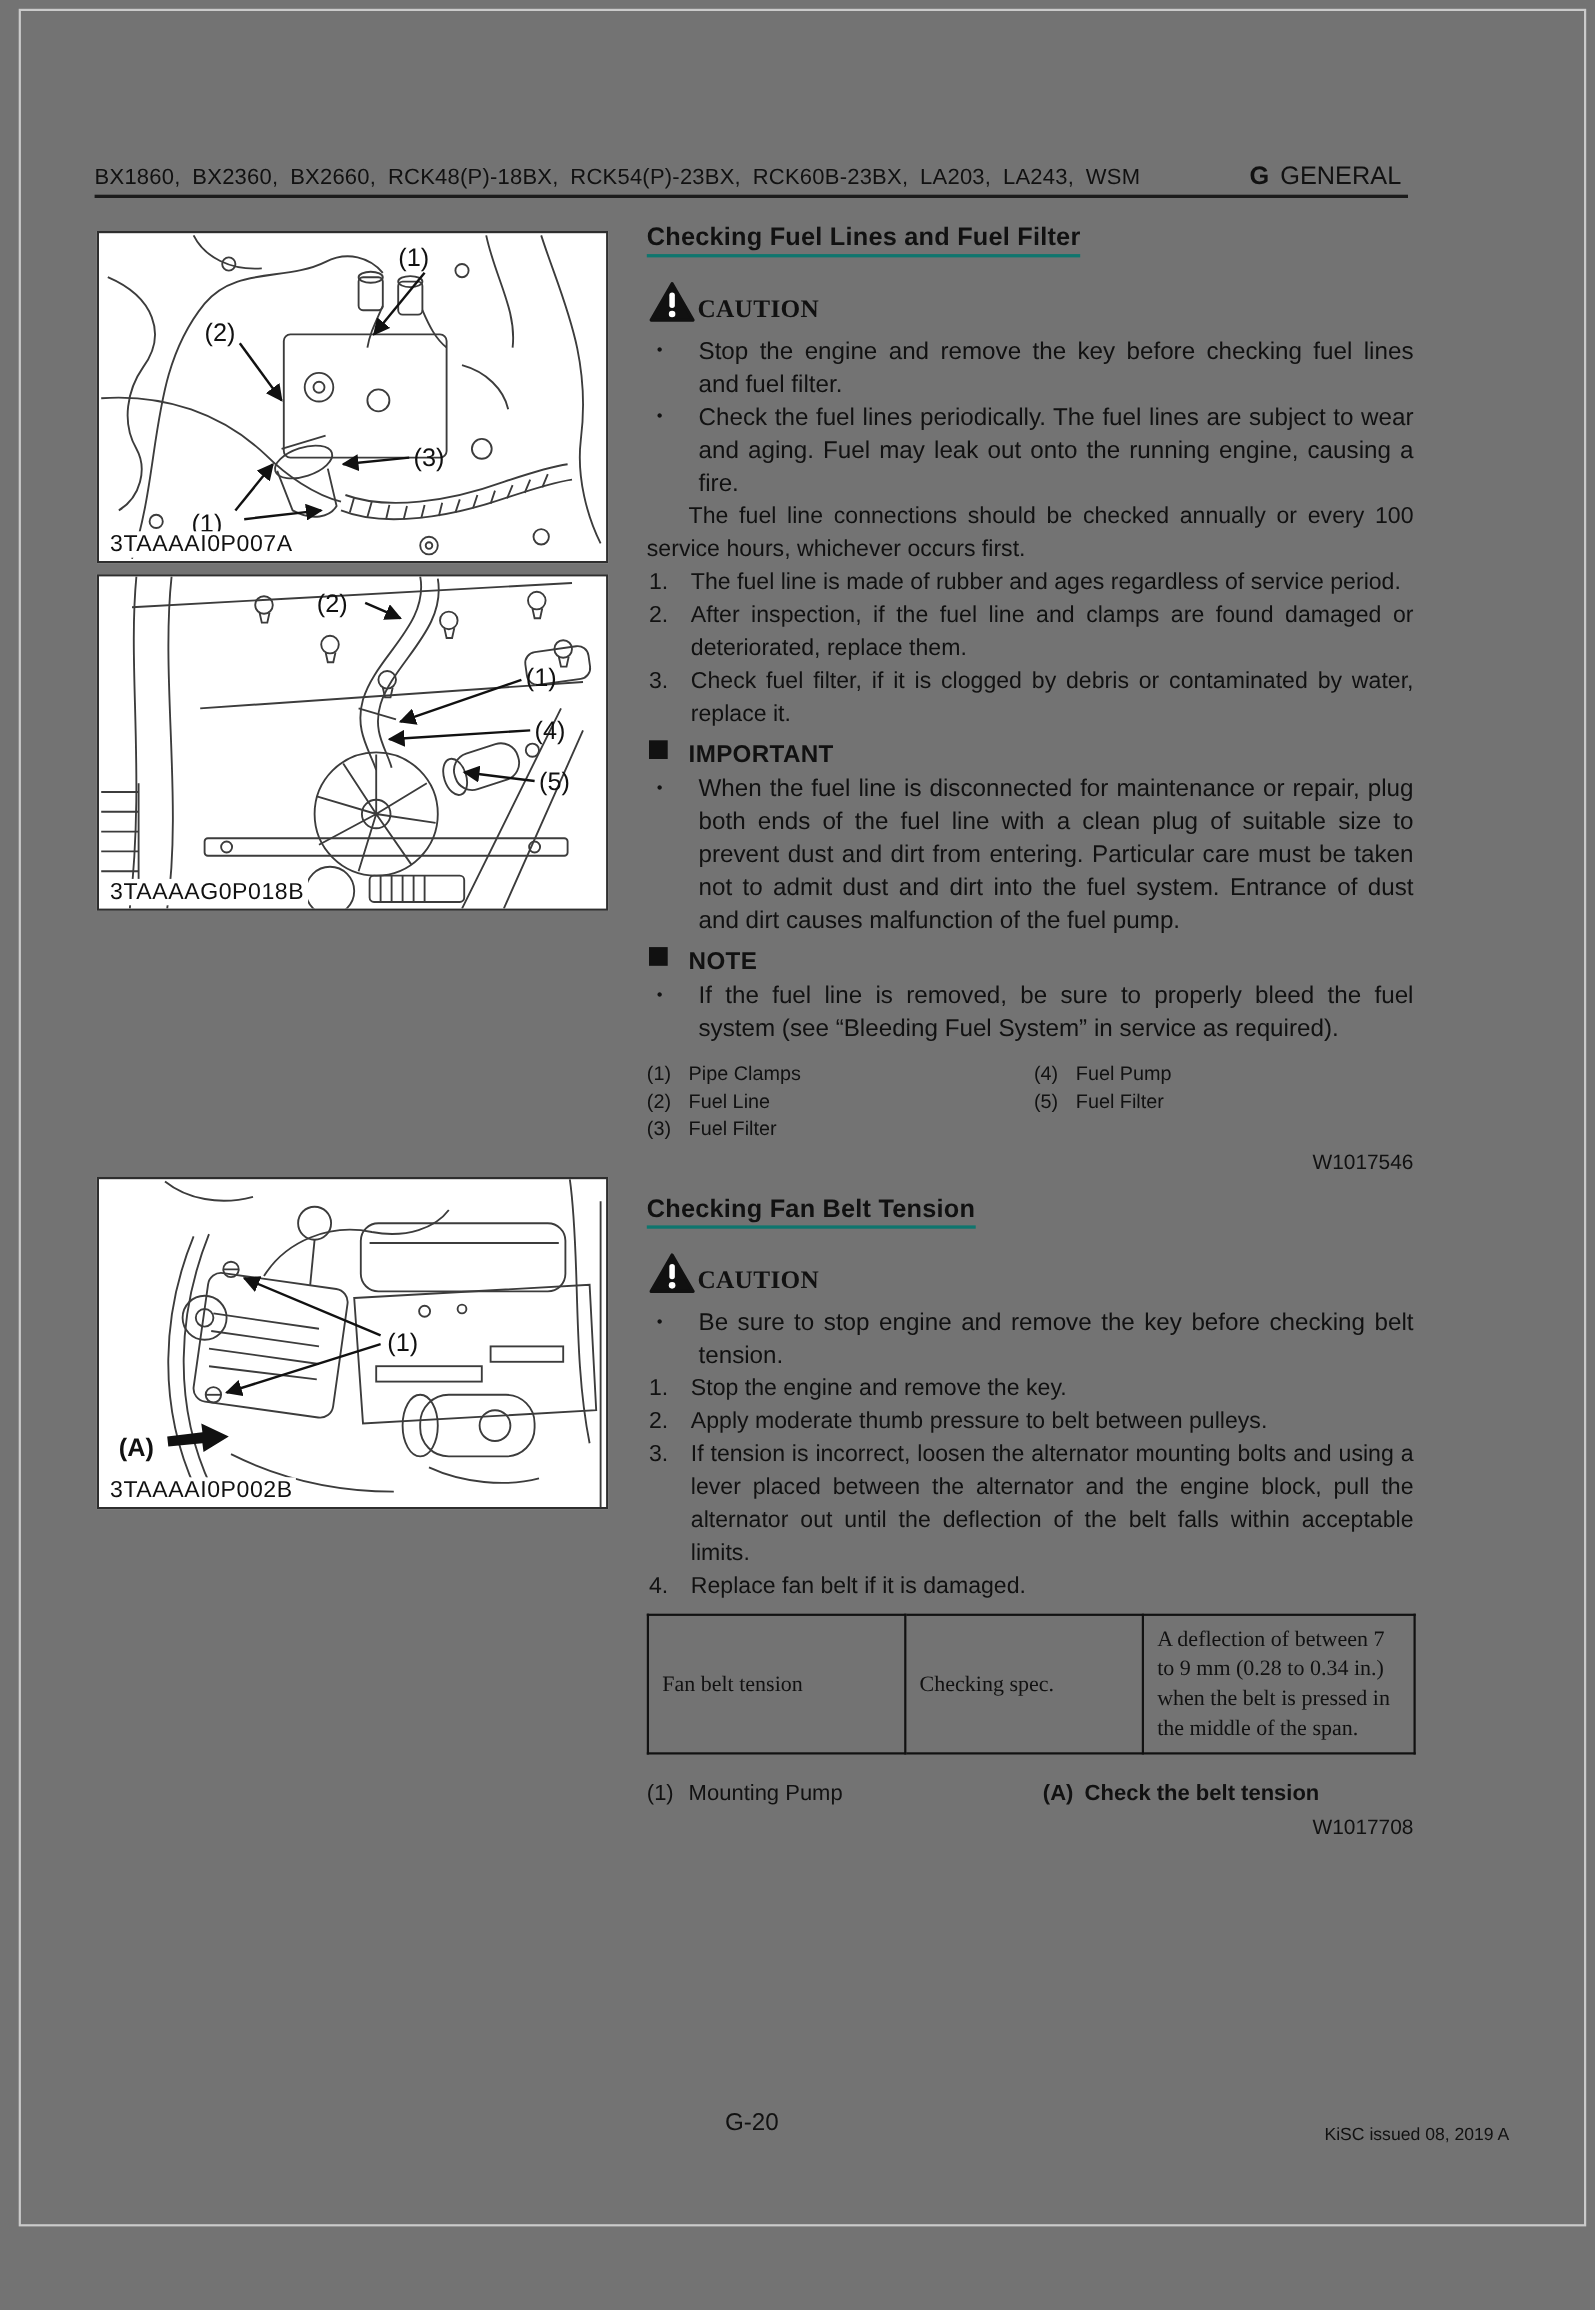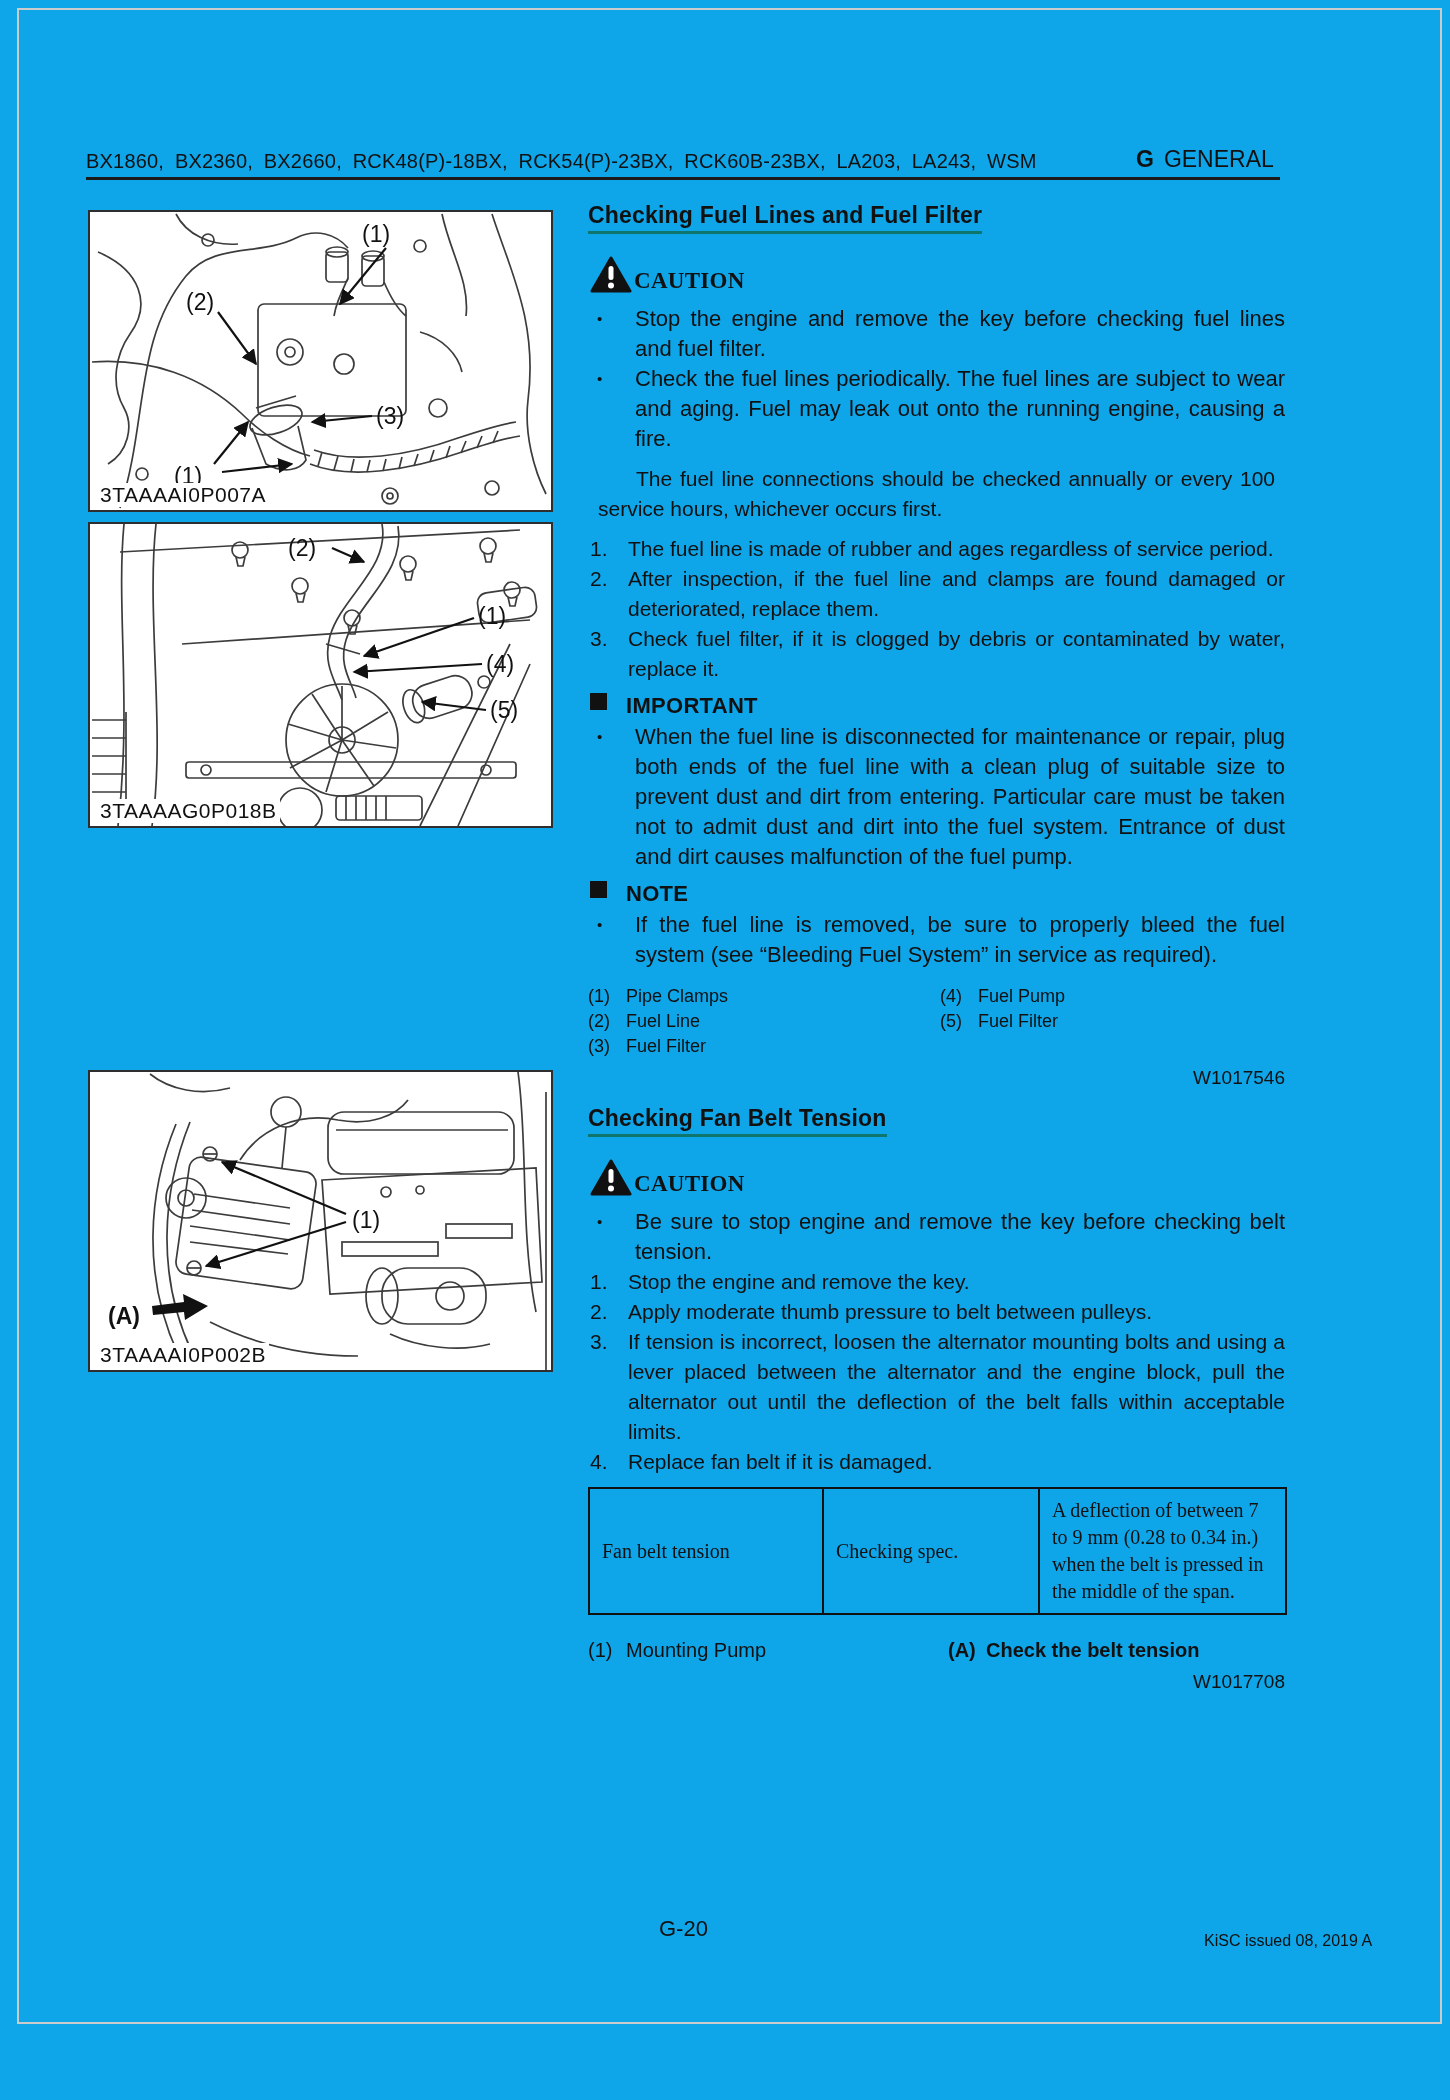--- a/index.html
+++ b/index.html
@@ -1,16 +1,16 @@
 <!DOCTYPE html>
 <html><head>
 <meta charset="utf-8">
 <style>
   html,body{margin:0;padding:0;background:#ffffff;}
-  .page{position:relative;width:1450px;height:2100px;background:#0ea5e9;
+  .page{position:relative;width:1450px;height:2100px;background:#737373;
         font-family:"Liberation Sans",sans-serif;color:#111;overflow:hidden;}
   .frame{position:absolute;left:17px;top:8px;width:1421px;height:2012px;border:2px solid #cbcbcb;}
   
   .header-models{position:absolute;left:86px;top:150px;font-size:20px;letter-spacing:.2px;word-spacing:5px;white-space:nowrap;}
   .header-right{position:absolute;left:1136px;top:146px;font-size:23px;white-space:nowrap;}
   .header-right .g{font-weight:bold;margin-right:10px;}
   .hrule{position:absolute;left:86px;top:177px;width:1194px;height:3px;background:#1b1b1b;}
   
   .figure{position:absolute;left:88px;width:465px;border:2px solid #2e2e2e;background:#fff;box-sizing:border-box;}
   .figure svg{display:block;}
@@ -19,21 +19,21 @@
   .fig-caption{position:absolute;left:7px;bottom:3px;font-size:21px;background:#fff;padding:0 3px;letter-spacing:.5px;}
   
   .textcol{position:absolute;left:588px;top:202px;width:697px;}
   .sec-title{display:inline-block;font-size:23px;font-weight:bold;border-bottom:3px solid #0f766e;
              padding-bottom:2px;margin:0 0 14px 0;letter-spacing:.2px;}
   .caution-row{display:flex;align-items:flex-end;gap:2px;margin:4px 0 10px 2px;height:42px;font-family:Liberation Serif, serif;}
   .caution-label{font-size:23px;font-weight:bold;letter-spacing:.3px;}
   .item{display:flex;}
   .marker{width:38px;flex:none;font-size:15px;line-height:30px;padding-left:9px;}
   .b-text{flex:1;font-size:22px;line-height:30px;font-weight:normal;text-align:justify;}
-  .para{font-size:21px;line-height:30px;text-align:justify;text-indent:38px;margin:10px;}
+  .para{font-size:21px;line-height:30px;text-align:justify;text-indent:38px;margin:0;}
   .step{display:flex;}
   .step-n{width:38px;flex:none;font-size:21px;line-height:30px;padding-left:2px;}
   .step-t{flex:1;font-size:21px;line-height:30px;text-align:justify;}
   .hdr-row{display:flex;gap:19px;margin:9px 0 3px 2px;}
   .sq{width:17px;height:17px;background:#111;flex:none;}
   .hdr-label{font-size:22px;font-weight:bold;letter-spacing:.3px;}
   .legend{display:flex;margin-top:14px;font-size:18px;line-height:25px;}
   .legend-left{width:352px;flex:none;}
   .li{display:flex;}
   .ln{width:38px;flex:none;}

